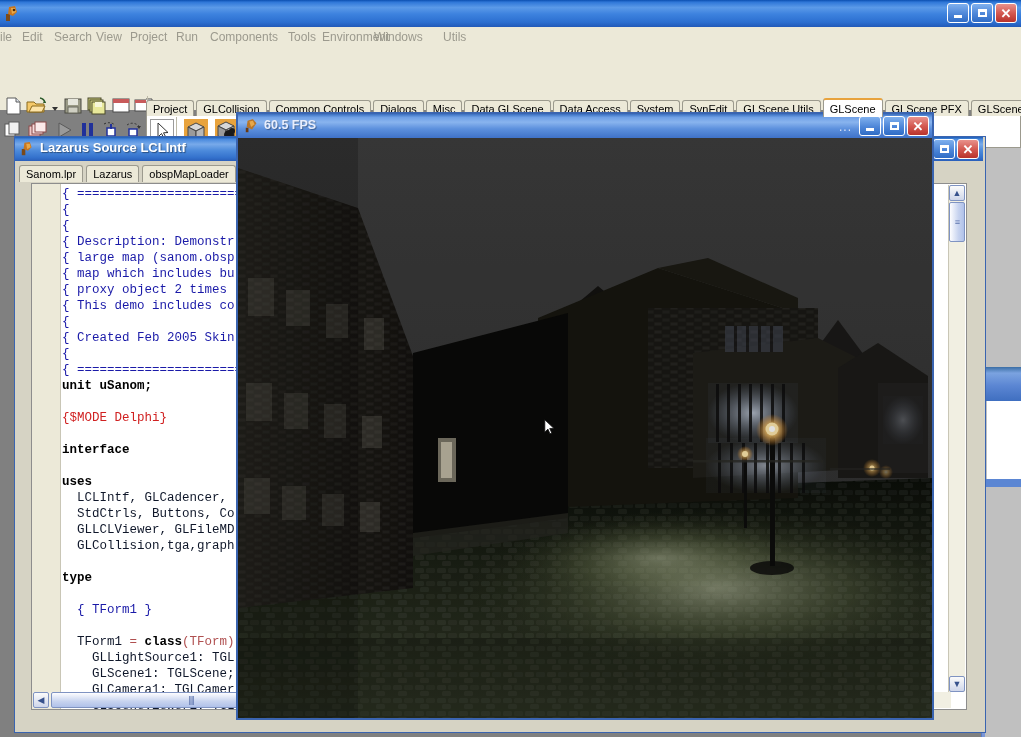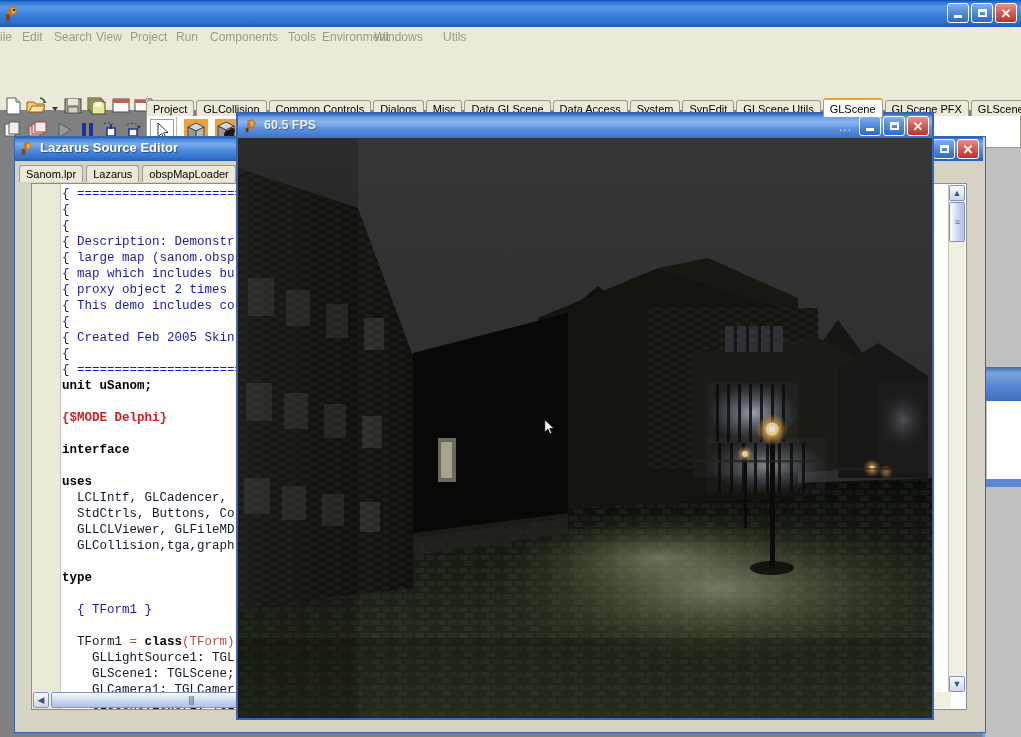--- a/index.html
+++ b/index.html
@@ -77,21 +77,21 @@
 
   .editor{position:absolute;left:16px;top:46px;width:936px;height:527px;background:#ffffff;
      border:1px solid #8d8d8d;overflow:hidden;box-sizing:border-box;}
   .gutter{position:absolute;left:0;top:0;width:28px;height:525px;background:#ece9d8;
      border-right:1px solid #c9c6b6;}
   .codearea{position:absolute;left:30px;top:2px;width:900px;height:523px;
      font-family:"Liberation Mono",monospace;font-size:12.5px;line-height:16px;white-space:pre;}
   .codearea .ln{height:16px;}
   .cmt{color:#1a1aa8;}
   .kw{color:#000;font-weight:bold;}
-  .dir{color:#d02020;font-weight:bold;}
+  .dir{color:#d02020;}
   .pun{color:#b05050;}
   .txt{color:#0f172a;}
 
   
   .vsb{position:absolute;right:1px;top:1px;width:16px;height:507px;background:#f1efe2;border-left:1px solid #c9c6b6;}
   .sbbtn{width:16px;height:16px;background:linear-gradient(to bottom,#fbfbfb,#cfd6ea);
      border:1px solid #7f93c2;box-sizing:border-box;display:flex;align-items:center;justify-content:center;
      color:#36518c;font-size:9px;border-radius:2px;}
   .vthumb{position:absolute;left:0;top:17px;width:16px;height:40px;border:1px solid #7f93c2;
      background:linear-gradient(to right,#fdfdff,#c7d3ef 60%,#b0c1e9);box-sizing:border-box;
@@ -412,21 +412,21 @@
 
   <div id="srcwin">
     <div class="src-title">
       <span class="si">
         <svg width="16" height="16" viewBox="0 0 18 18">
           <rect x="2" y="9" width="4" height="7" fill="#7a4a1c"></rect>
           <path d="M5 2 L11 1 L13 7 L9 11 L4 9 Z" fill="#c8761f"></path>
           <path d="M7 3 L11 3 L12 7 L8 9 Z" fill="#e8a84a"></path>
         </svg>
       </span>
-      <span class="st">Lazarus Source Editor</span>
+      <span class="st">Lazarus Source LCLIntf</span>
       <span class="src-wbtns">
         <span class="wbtn">
             <i class="gl-max"></i>
           </span>
         <span class="wbtn close">
             <b class="gl-x">✕</b>
           </span>
       </span>
     </div>
 

